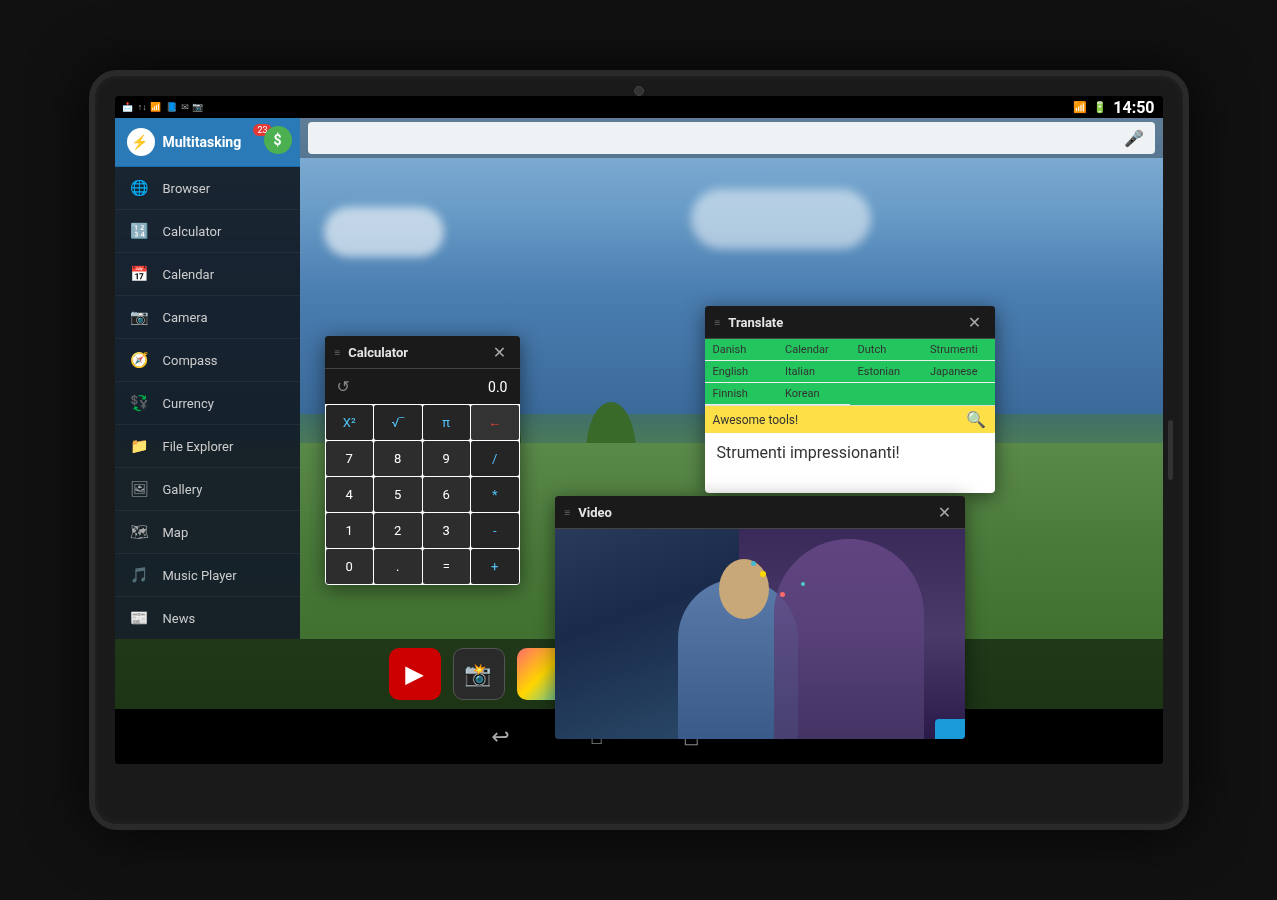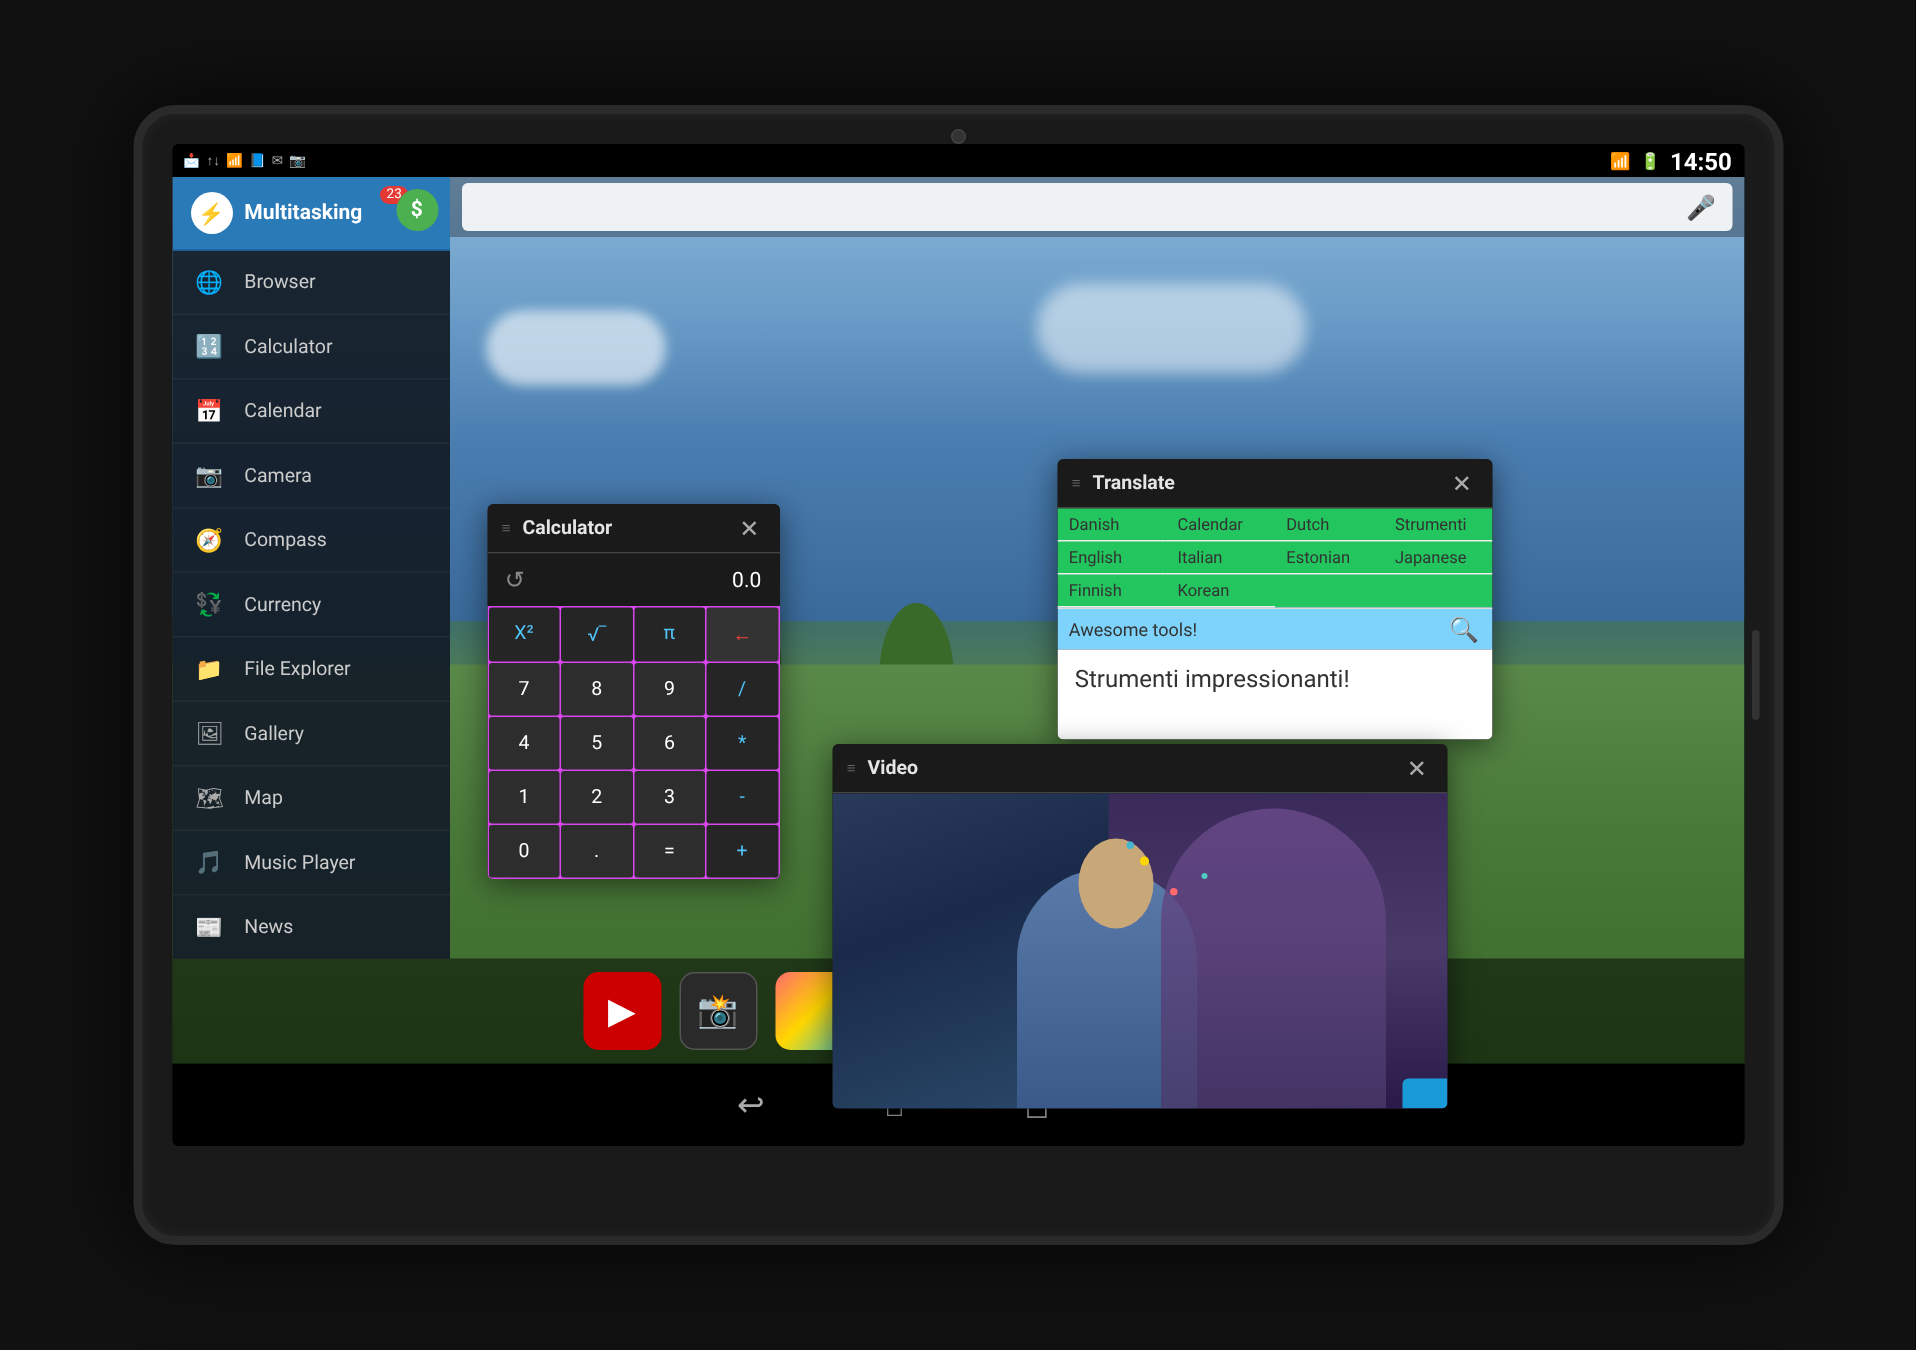--- a/index.html
+++ b/index.html
@@ -340,21 +340,21 @@
       flex: 1;
       text-align: right;
       color: #fff;
       font-size: 14px;
     }
 
     .calc-buttons {
       display: grid;
       grid-template-columns: repeat(4, 1fr);
       gap: 1px;
-      background: #d946ef;
+      background: #ffffff;
       padding: 1px;
     }
 
     .calc-btn {
       background: #2d2d2d;
       color: #fff;
       padding: 10px 4px;
       text-align: center;
       font-size: 13px;
       cursor: pointer;
@@ -381,21 +381,21 @@
       padding: 4px 8px;
       font-size: 11px;
       color: #333;
       border-bottom: 1px solid #eee;
       cursor: pointer;
     }
 
     .translate-search-row {
       display: flex;
       align-items: center;
-      background: #7dd3fc;
+      background: #fde047;
       padding: 4px 8px;
       border-top: 1px solid #ddd;
     }
 
     .translate-input {
       flex: 1;
       font-size: 12px;
       color: #333;
     }
 

